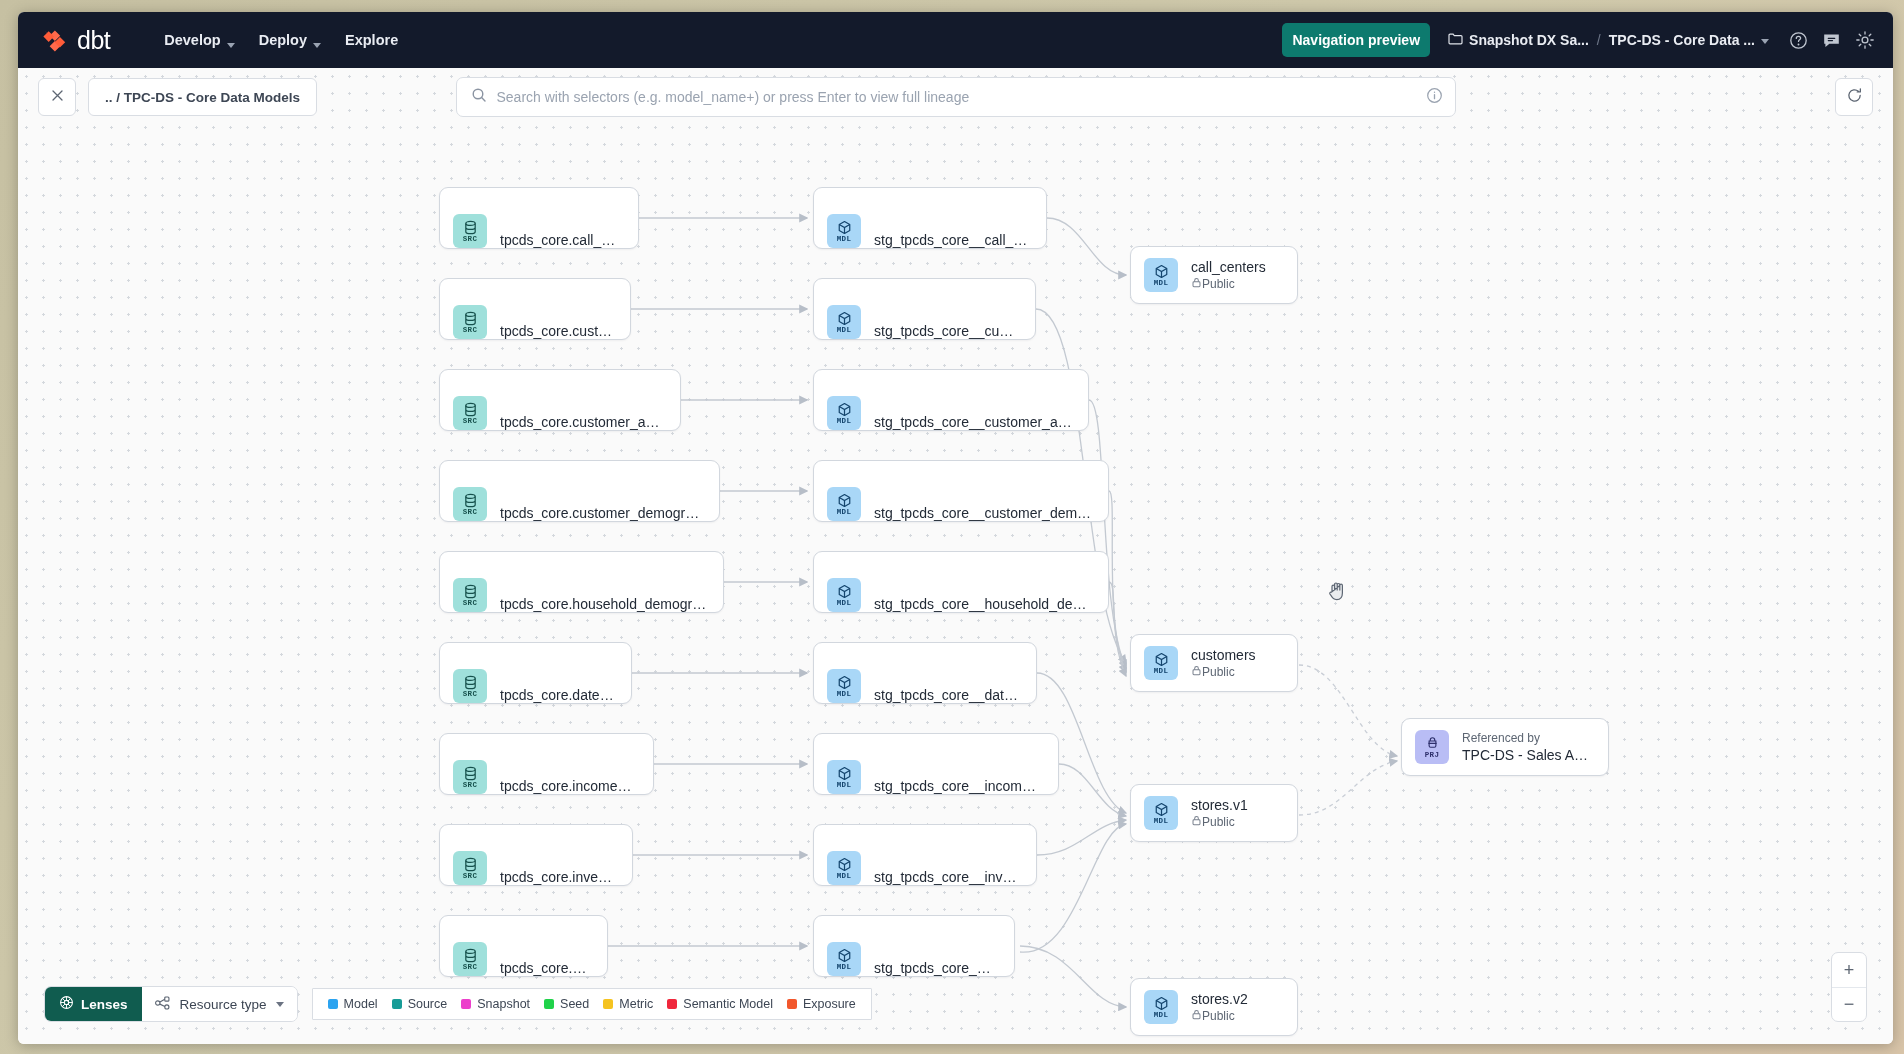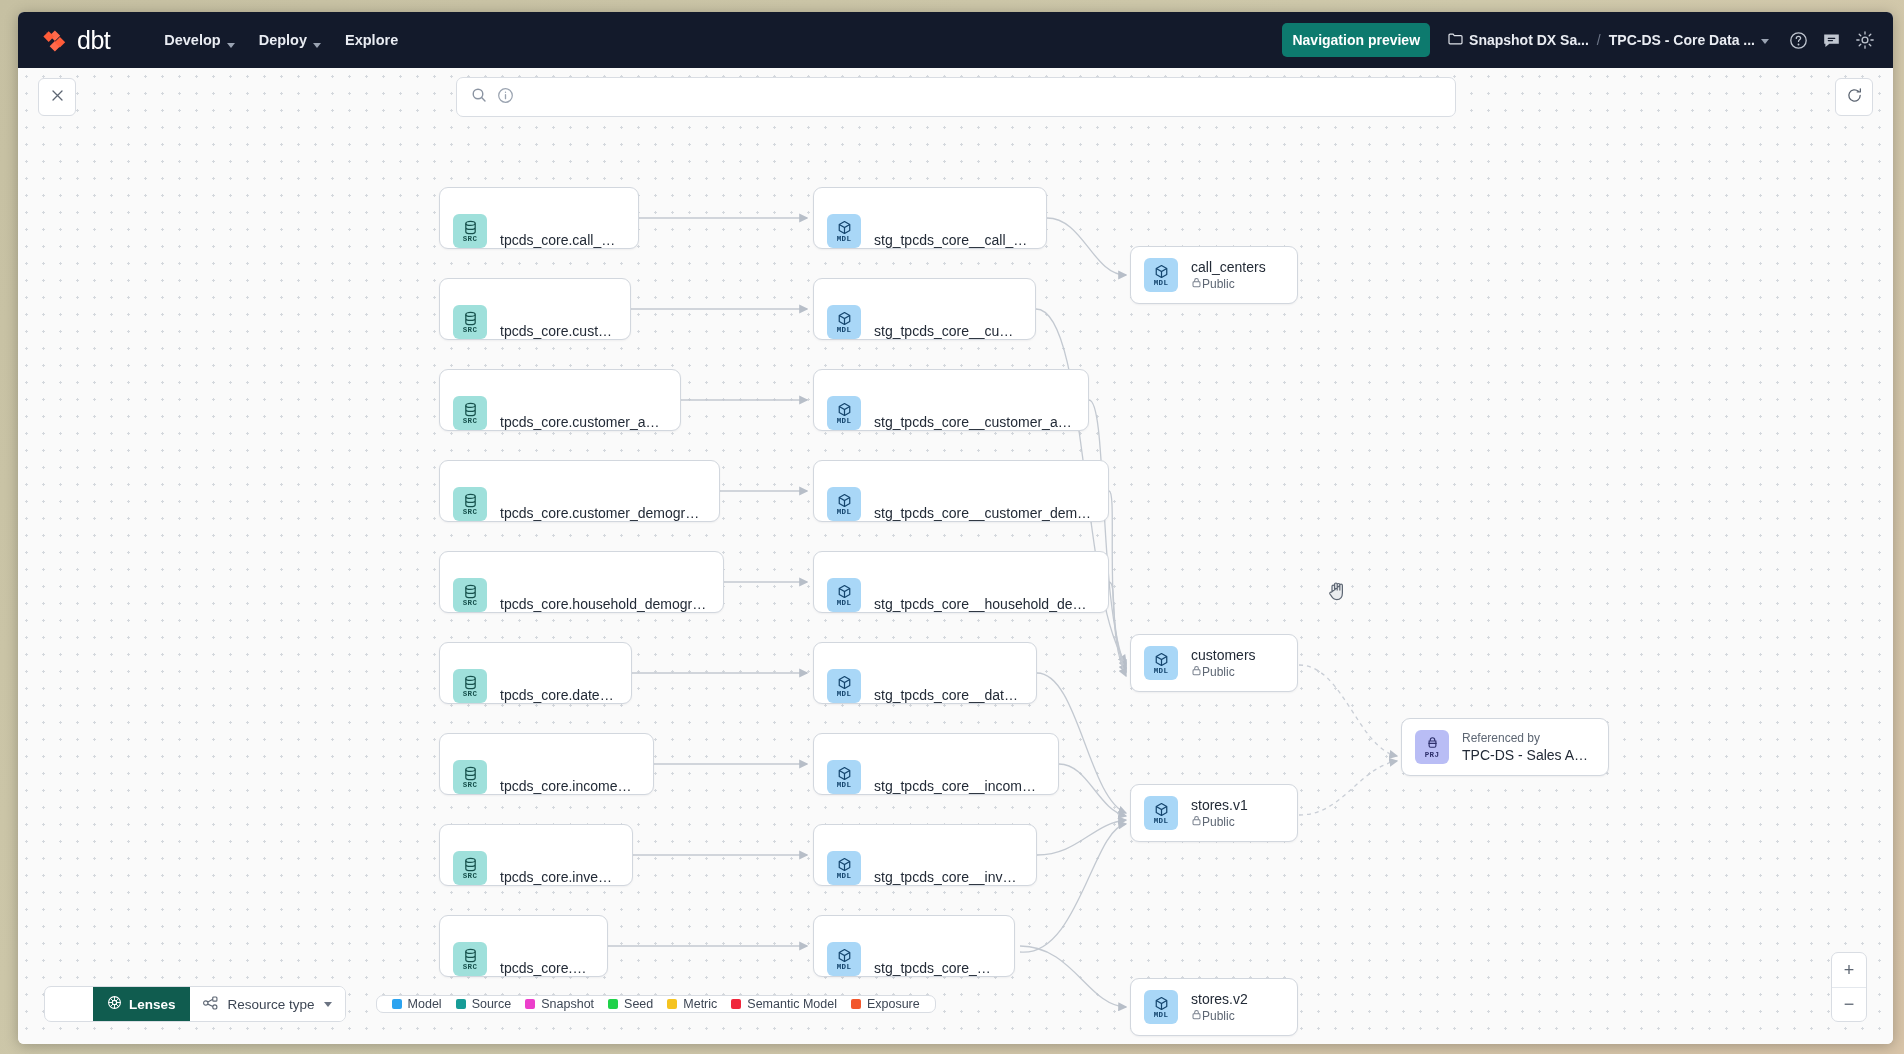--- a/index.html
+++ b/index.html
@@ -147,40 +147,40 @@
   }
   .node.two-line { align-items: center; }
 
   
   .bottombar {
     position: absolute; left: 26px; bottom: 22px;
     display: flex; align-items: center; gap: 14px; z-index: 6;
   }
   .lens-group {
     display: flex; align-items: stretch; height: 36px;
-    border: 1px solid #d9dde3; border-radius: 7px; overflow: hidden; background: #fff; padding-left: 48px;
+    border: 1px solid #d9dde3; border-radius: 7px; overflow: hidden; background: #fff;
   }
   .lens-btn {
     background: #105C4F; color: #fff;
     display: flex; align-items: center; gap: 7px;
     padding: 0 14px; font-size: 13.5px; font-weight: 600; cursor: pointer;
   }
   .restype-btn {
     display: flex; align-items: center; gap: 9px;
     padding: 0 13px 0 12px; font-size: 13.5px; color: #3d4654; cursor: pointer;
     background: #fff;
   }
   .caret-dk {
     width: 0; height: 0;
     border-left: 4px solid transparent; border-right: 4px solid transparent;
     border-top: 5px solid #6b7382;
   }
   .legend {
-    height: 18px; background: #fff; border: 1px solid #d9dde3; border-radius: 7px;
-    display: flex; align-items: center; gap: 14px; padding: 0 15px; margin-left: 16px;
+    height: 32px; background: #fff; border: 1px solid #d9dde3; border-radius: 1px;
+    display: flex; align-items: center; gap: 14px; padding: 0 15px;
   }
   .legend-item { display: flex; align-items: center; gap: 6px; font-size: 12.5px; color: #3d4654; white-space: nowrap;}
   .swatch { width: 10px; height: 10px; border-radius: 2px; flex: none; }
 
   .zoomctl {
     position: absolute; right: 26px; bottom: 22px;
     width: 36px; border: 1px solid #d9dde3; border-radius: 7px;
     background: #fff; overflow: hidden; z-index: 6;
   }
   .zoom-b {
@@ -689,28 +689,30 @@
     </div>
 
     <div class="subbar">
       <div class="icon-btn">
         <span>
           <svg width="15" height="15" viewBox="0 0 16 16">
               <path d="M3.2 3.2 12.8 12.8M12.8 3.2 3.2 12.8" stroke="#5d6673" stroke-width="1.4" stroke-linecap="round"></path>
             </svg>
         </span>
       </div>
+      <div class="crumb-chip">.. / TPC-DS - Core Data Models</div>
 
       <div class="search-wrap">
         <span>
           <svg width="16" height="16" viewBox="0 0 16 16">
               <circle cx="7" cy="7" r="4.8" fill="none" stroke="#8b94a2" stroke-width="1.4"></circle>
               <path d="M10.6 10.6 14 14" stroke="#8b94a2" stroke-width="1.4" stroke-linecap="round"></path>
             </svg>
         </span>
+        <input class="search-input" type="text" placeholder="Search with selectors (e.g. model_name+) or press Enter to view full lineage" style="">
         <span>
           <svg width="17" height="17" viewBox="0 0 18 18">
               <circle cx="9" cy="9" r="7.2" fill="none" stroke="#9aa3b0" stroke-width="1.3"></circle>
               <path d="M9 5.4v.2M9 8v4.4" stroke="#9aa3b0" stroke-width="1.4" stroke-linecap="round"></path>
             </svg>
         </span>
       </div>
 
       <div class="refresh-btn">
         <span>

